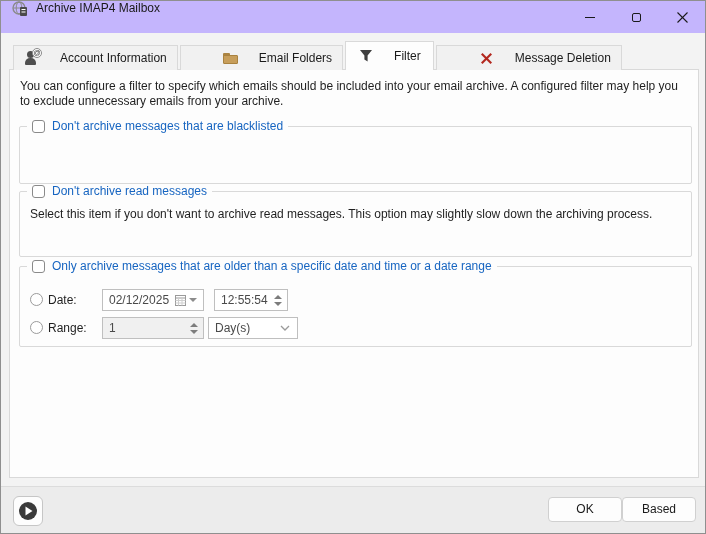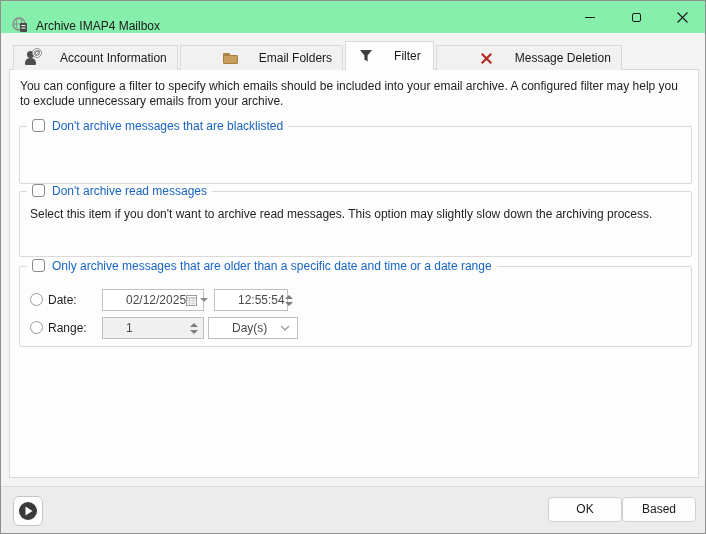--- a/index.html
+++ b/index.html
@@ -13,22 +13,22 @@
   .window {
     position: relative;
     width: 706px; height: 534px;
     background: #f3f3f3;
     border: 1px solid #8f8f8f;
     overflow: hidden;
   }
   
   .titlebar {
     position: absolute; top:0; left:0; right:0; height:32px;
-    background: #86efac;
-    display:flex; align-items:flex-end;
+    background: #c4b5fd;
+    display:flex; align-items:flex-start;
   }
   .app-icon { width:16px; height:16px; margin-left:11px; flex:0 0 auto; }
   .title-text { margin-left:8px; font-size:12px; color:#1a1a1a; }
   .winbtns { position:absolute; right:0; top:0; height:32px; display:flex; }
   .winbtn { width:46px; height:32px; display:flex; align-items:center; justify-content:center; background:transparent; border:none; cursor:default; }
   .min-glyph { width:10px; height:0; border-top:1px solid #1a1a1a; display:block; }
   .max-glyph { width:9px; height:9px; border:1px solid #1a1a1a; border-radius:2px; display:block; }
   
   .tabstrip { position:absolute; left:12px; top:42px; height:27px; display:flex; align-items:flex-end; z-index:3; }
   .tab {
@@ -73,21 +73,21 @@
     position:absolute; left:9px; width:673px;
     border:1px solid #d9d9d9; border-radius:2px;
     background:#fdfdfd;
   }
   .gb1 { top:56px; height:58px; }
   .gb2 { top:121px; height:66px; }
   .gb3 { top:196px; height:81px; }
   .gb-legend {
     position:absolute; top:-8px; left:7px;
     background:#fdfdfd; padding:0 5px;
-    display:flex; align-items:flex-start; gap:7px;
+    display:flex; align-items:center; gap:7px;
     white-space:nowrap;
   }
   .checkbox {
     width:13px; height:13px;
     border:1px solid #8a8a8a; border-radius:3px;
     background:#fff; flex:0 0 auto;
   }
   .gb-label { color:#1765C1; font-size:12px; }
   .gb-desc { position:absolute; left:10px; top:14px; width:645px; line-height:16px; color:#1f1f1f; }
   
@@ -97,21 +97,21 @@
   }
   .row-label { position:absolute; color:#1f1f1f; }
   .field {
     position:absolute; height:22px;
     border:1px solid #bfbfbf; background:#fff;
     display:flex; align-items:center;
     font-size:12px; color:#4a4a4a;
     padding-left:6px;
   }
   .field.disabled-fill { background:#f0f0f0; }
-  .field-val { flex:1 1 auto;margin-left:17px; }
+  .field-val { flex:1 1 auto; }
   .cal-icon { width:11px; height:11px; margin-right:3px; flex:0 0 auto; }
   .dd-arrow {
     width:0; height:0; margin-right:6px; flex:0 0 auto;
     border-left:4px solid transparent; border-right:4px solid transparent;
     border-top:4px solid #8c8c8c;
   }
   .spin { display:flex; flex-direction:column; justify-content:center; gap:3px; margin-left:auto; margin-right:5px; flex:0 0 auto; }
   .spin-up { width:0; height:0; border-left:4px solid transparent; border-right:4px solid transparent; border-bottom:4px solid #7c7c7c; }
   .spin-down { width:0; height:0; border-left:4px solid transparent; border-right:4px solid transparent; border-top:4px solid #7c7c7c; }
   .chevron { margin-left:auto; margin-right:7px; flex:0 0 auto; }

